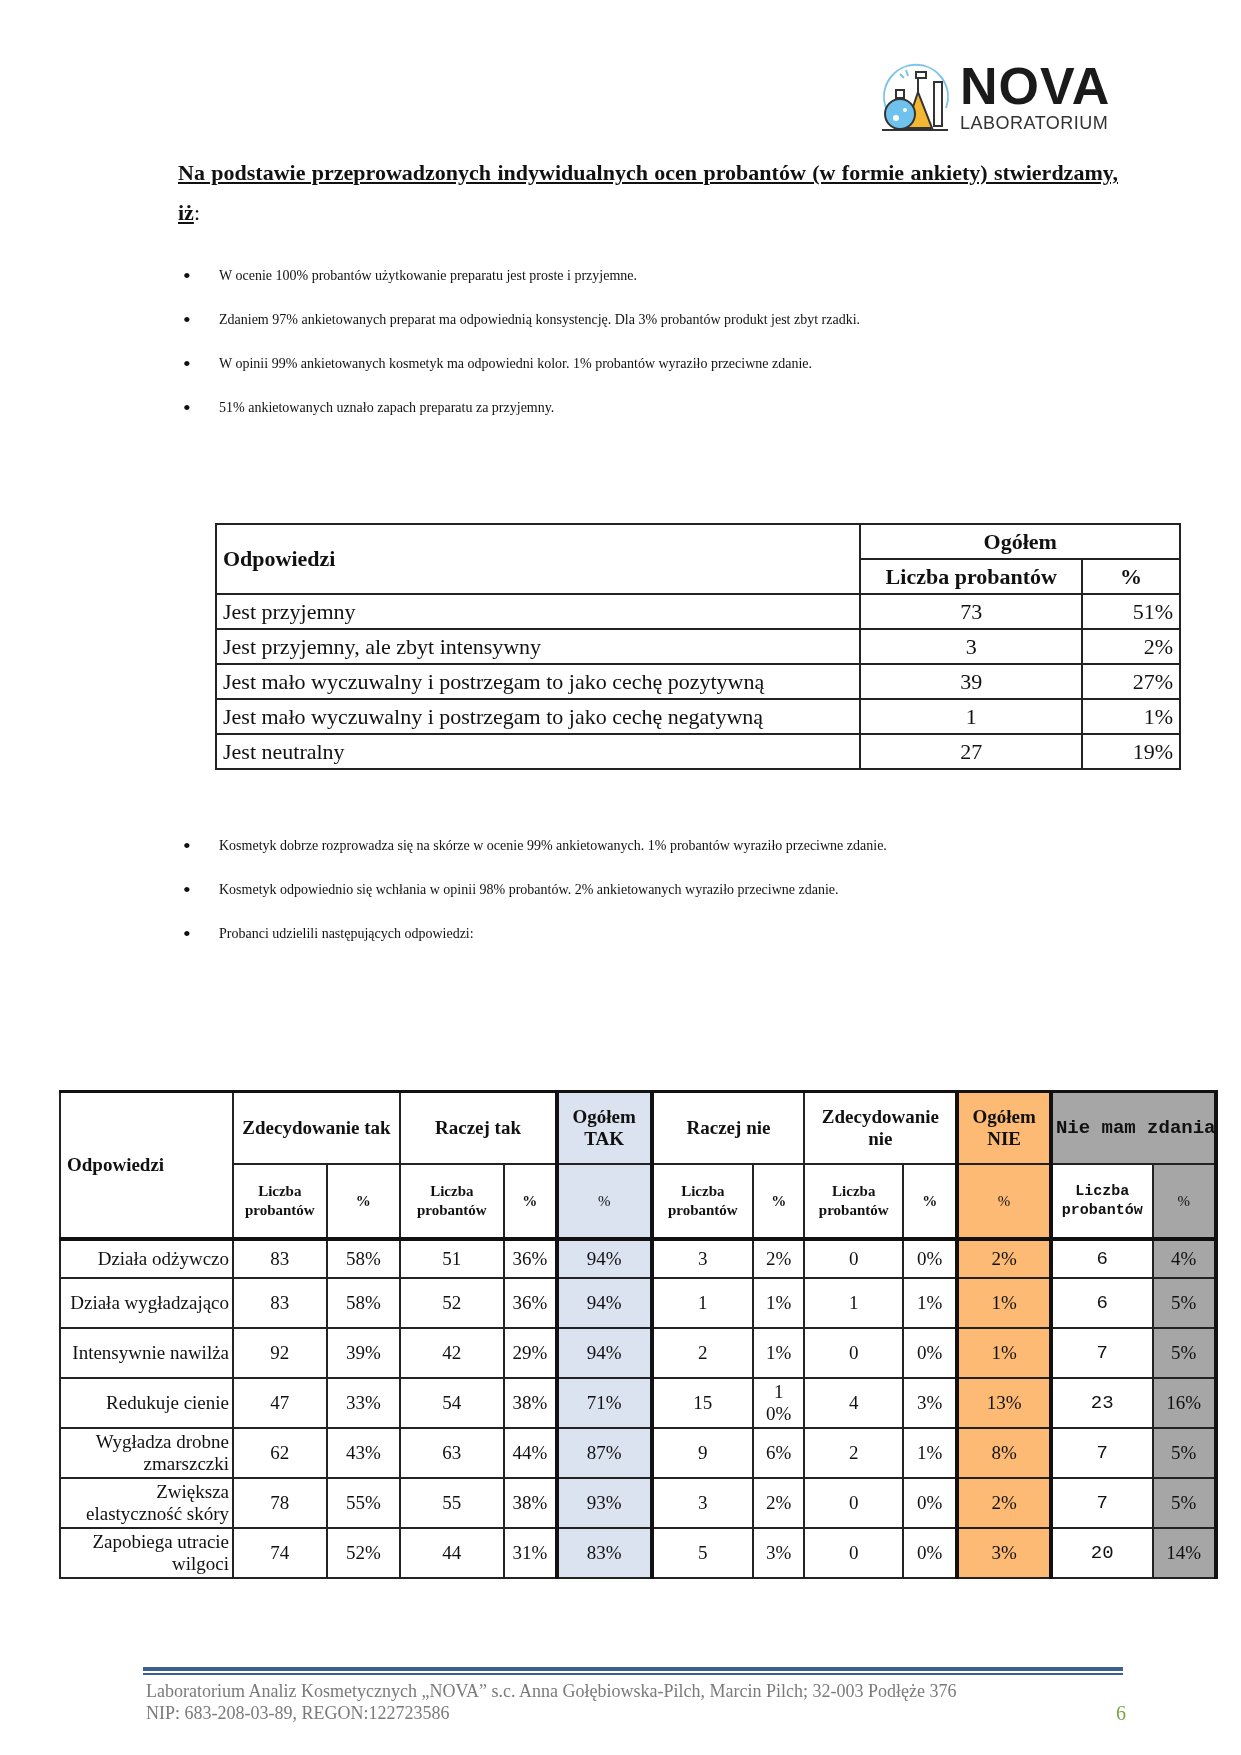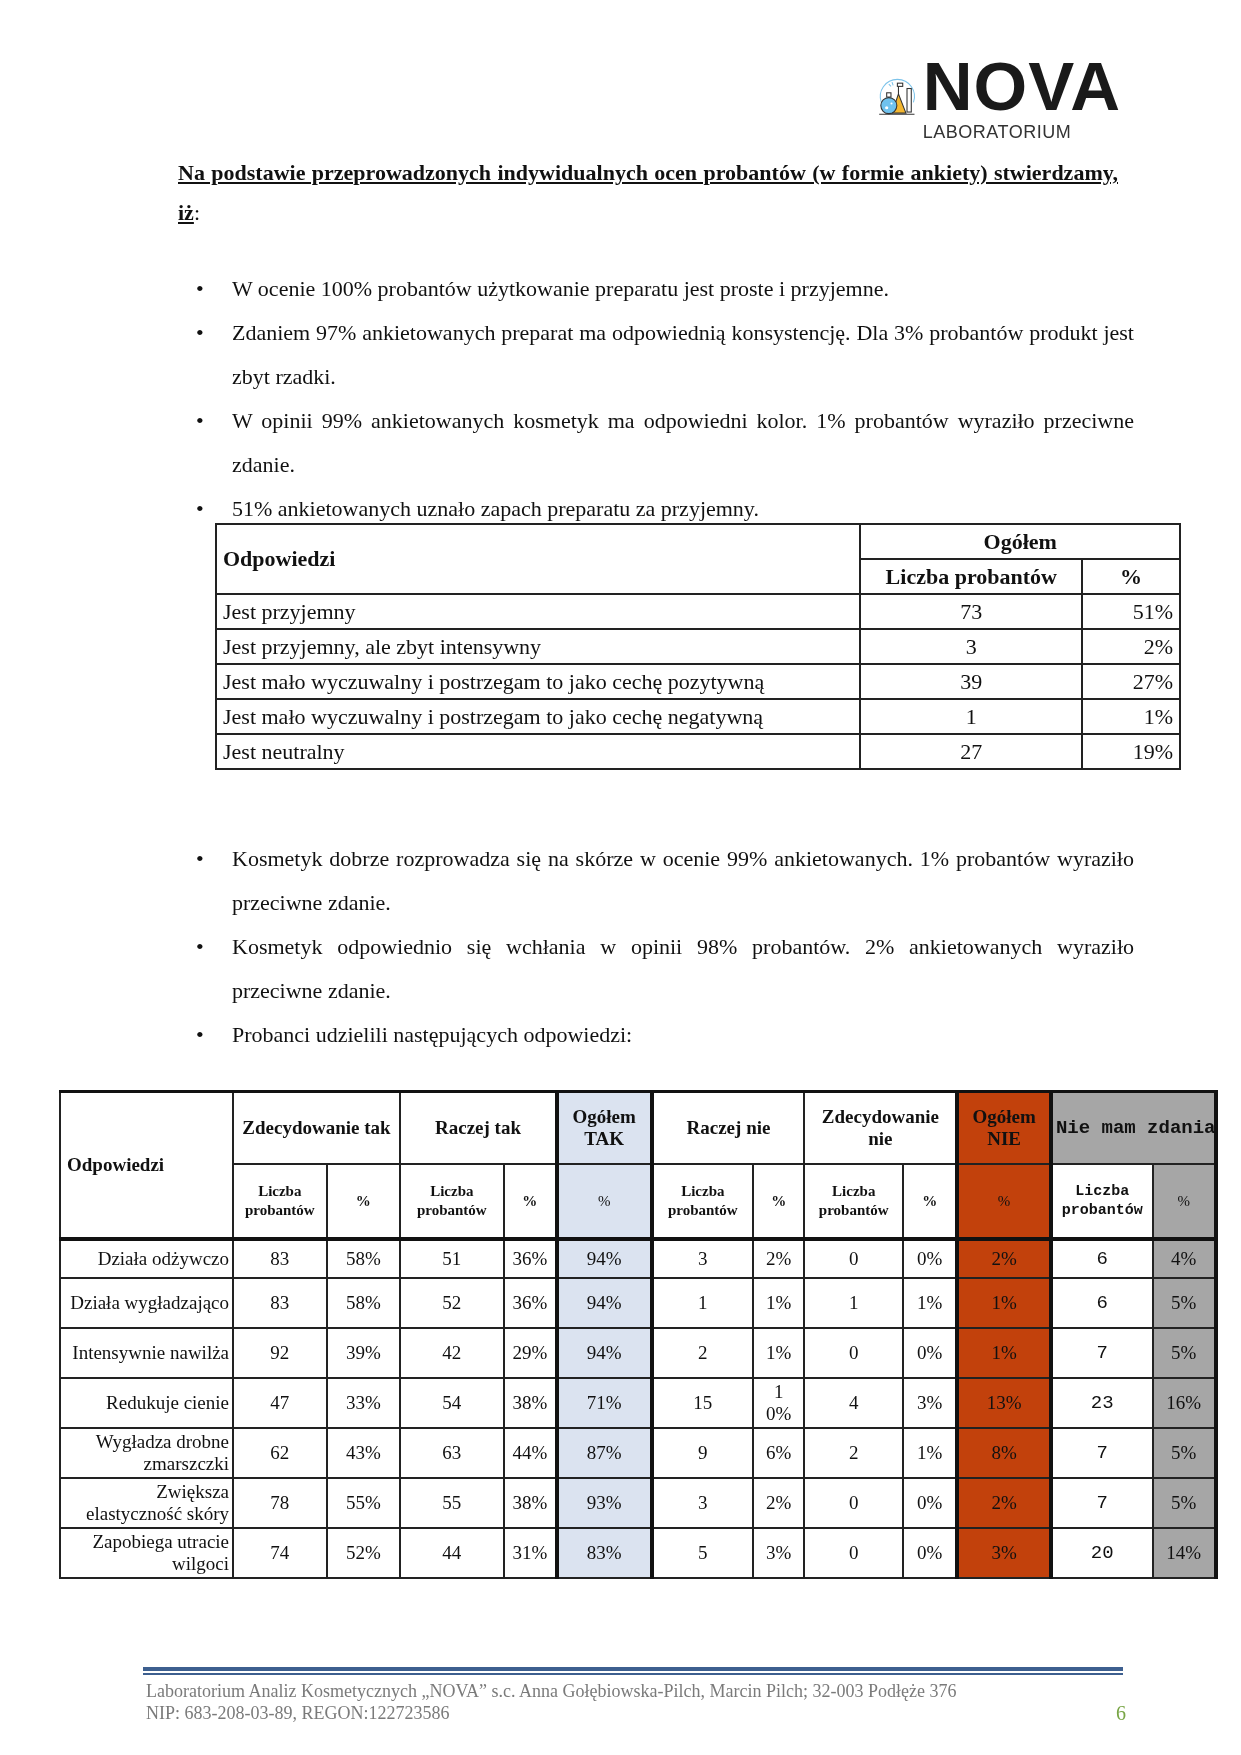--- a/index.html
+++ b/index.html
@@ -6,30 +6,30 @@
     body {
       width: 1241px; height: 1755px; position: relative; overflow: hidden;
       font-family: "Liberation Serif", "DejaVu Serif", serif; color: #111;
     }
     .logo {
       position: absolute; left: 876px; top: 56px; width: 245px; height: 80px;
       display: flex; align-items: center;
     }
     .logo svg { width: 80px; height: 80px; }
     .logo-text { margin-left: 4px; display: flex; flex-direction: column; line-height: 1; }
-    .logo-nova { font-family: "Liberation Sans", "DejaVu Sans", sans-serif; font-weight: bold; font-size: 69px; color: #1a1a1a; letter-spacing: 1px; }
+    .logo-nova { font-family: "Liberation Sans", "DejaVu Sans", sans-serif; font-weight: bold; font-size: 52px; color: #1a1a1a; letter-spacing: 1px; }
     .logo-lab { font-family: "Liberation Sans", "DejaVu Sans", sans-serif; font-size: 18px; color: #333; letter-spacing: 0.5px; margin-top: 2px; }
 
     .intro {
       position: absolute; left: 178px; top: 153px; width: 940px;
       font-size: 22px; line-height: 40px; text-align: justify;
     }
     .intro .u { font-weight: bold; text-decoration: underline; }
 
-    ul.bullets { position: absolute; left: 178px; width: 940px; margin: 16px; padding: 0; list-style: none; font-size: 22px; line-height: 44px; }
+    ul.bullets { position: absolute; left: 178px; width: 940px; margin: 3px; padding: 0; list-style: none; font-size: 14px; line-height: 44px; }
     ul.bullets li { position: relative; padding-left: 38px; text-align: justify; }
     ul.bullets li::before { content: "\2022"; position: absolute; left: 2px; top: 0; font-size: 22px; }
     #bullets1 { top: 251px; }
     #bullets2 { top: 821px; }
 
     table.t1 {
       position: absolute; left: 215px; top: 523px; width: 966px;
       border-collapse: collapse; font-size: 22px;
     }
     table.t1 td, table.t1 th { border: 2px solid #222; height: 33px; padding: 0 6px; }
@@ -42,21 +42,21 @@
       border-collapse: collapse; font-size: 19px; table-layout: fixed;
     }
     table.t2 td, table.t2 th { border: 2px solid #222; padding: 0 3px; text-align: center; line-height: 22px; }
     table.t2 th { font-weight: bold; font-size: 19px; }
     table.t2 th.sub { font-size: 15px; line-height: 19px; height: 72px; }
     table.t2 th.grp { height: 70px; }
     table.t2 td.lbl { text-align: right; padding-left: 2px; }
     table.t2 tr.row td { height: 48px; }
     table.t2 tr.row.short td { height: 36px; }
     .tak { background: #dbe3f0; border-left: 4px solid #111 !important; border-right: 4px solid #111 !important; }
-    .nie { background: #c2410c; border-left: 4px solid #111 !important; border-right: 4px solid #111 !important; }
+    .nie { background: #fdba74; border-left: 4px solid #111 !important; border-right: 4px solid #111 !important; }
     .nmz { background: #a6a6a6; }
     .nmz-l { border-left: 4px solid #111 !important; font-family: Liberation Mono, monospace; }
     .nmz-r { border-right: 4px solid #111 !important; }
     table.t2 tr.first td { border-top: 4px solid #111; }
     table.t2 th.top { border-top: 3px solid #111; }
 
     .footer-rule1 { position: absolute; left: 143px; top: 1667px; width: 980px; height: 4px; background: #3d5f8f; }
     .footer-rule2 { position: absolute; left: 143px; top: 1673px; width: 980px; height: 2px; background: #3d5f8f; }
     .footer {
       position: absolute; left: 146px; top: 1680px; width: 980px;

